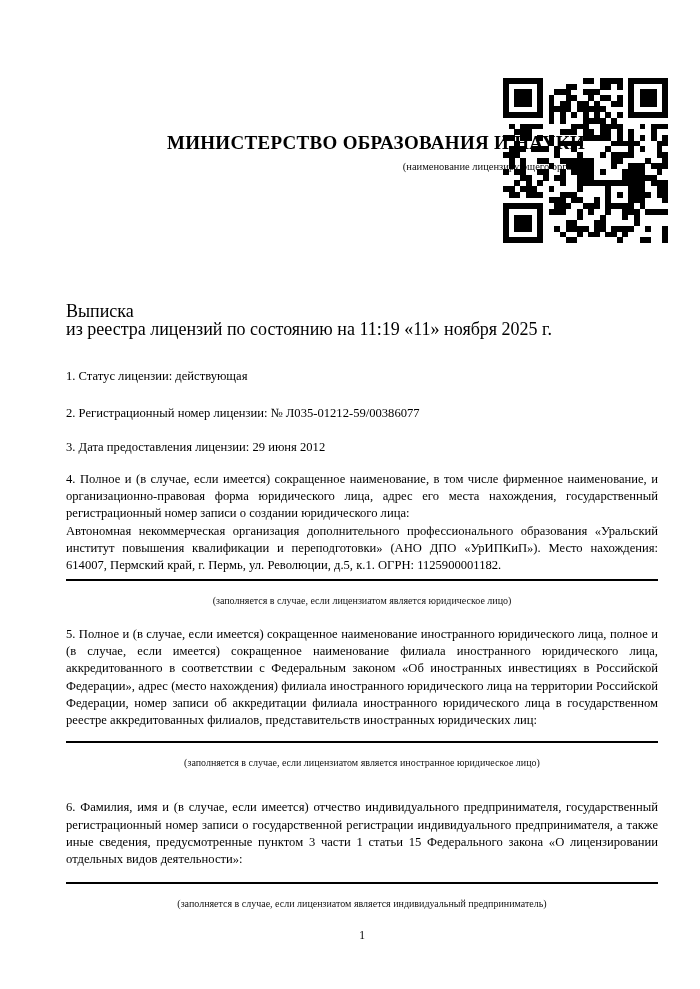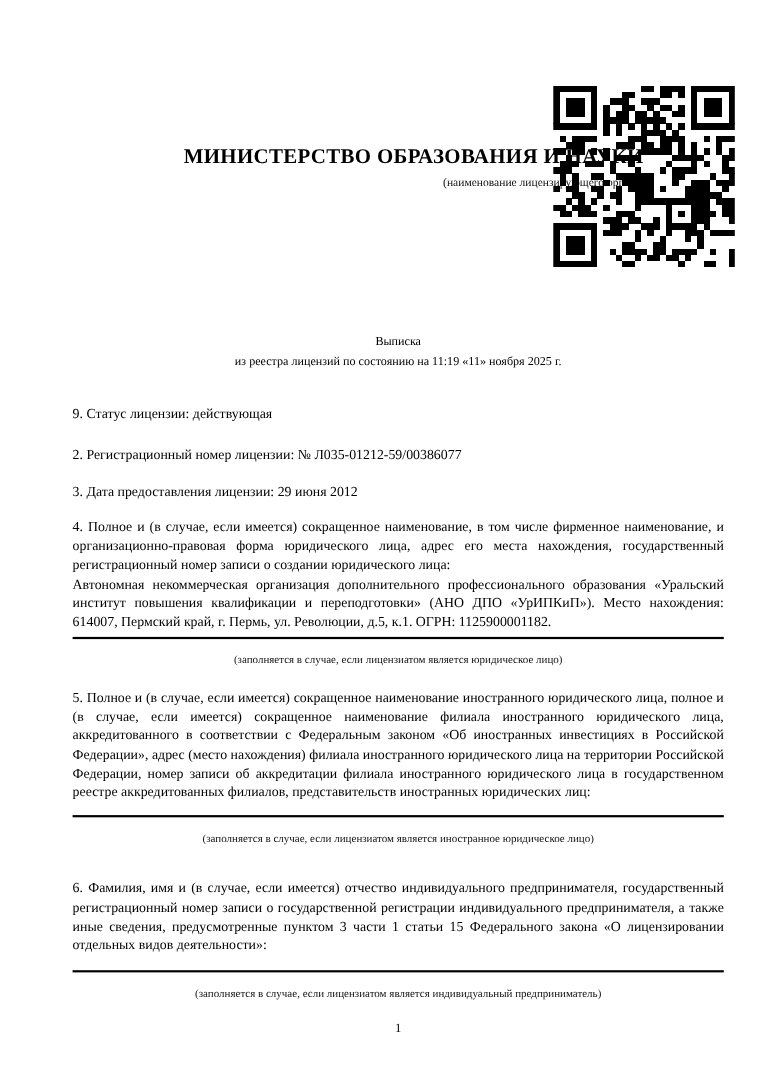--- a/index.html
+++ b/index.html
@@ -29,21 +29,21 @@
 
   
   .qr{
     position:absolute;top:78px;left:503px;width:165px;height:165px;
   }
   .qr svg{display:block;width:165px;height:165px;}
 
   
   .doc-title{
     position:absolute;top:302px;left:66px;width:592px;
-    text-align:center;font-size:11px;line-height:18px;
+    font-size:18px;line-height:18px;
   }
 
   
   .content{
     position:absolute;top:368px;left:66px;width:592px;
     font-size:12.6px;line-height:17.3px;
   }
   .item{text-align:justify;}
   .item.single{text-align:left;}
   .caption{
@@ -499,21 +499,21 @@
       </svg>
   </div>
 
   <div class="doc-title">
     <div>Выписка</div>
     <div>из реестра лицензий по состоянию на 11:19 «11» ноября 2025 г.</div>
   </div>
 
   <div class="content">
 
-    <div class="item single">9. Статус лицензии: действующая</div>
+    <div class="item single">1. Статус лицензии: действующая</div>
 
     <div class="item single mt-item2">2. Регистрационный номер лицензии: № Л035-01212-59/00386077</div>
 
     <div class="item single mt-item3">3. Дата предоставления лицензии: 29 июня 2012</div>
 
     <div class="item mt-item4">4. Полное и (в случае, если имеется) сокращенное наименование, в том числе фирменное наименование, и организационно-правовая форма юридического лица, адрес его места нахождения, государственный регистрационный номер записи о создании юридического лица:</div>
     <div class="item">Автономная некоммерческая организация дополнительного профессионального образования «Уральский институт повышения квалификации и переподготовки» (АНО ДПО «УрИПКиП»). Место нахождения: 614007, Пермский край, г. Пермь, ул. Революции, д.5, к.1. ОГРН: 1125900001182.</div>
     <hr class="rule rule4">
     <div class="caption caption-after-rule">(заполняется в случае, если лицензиатом является юридическое лицо)</div>
 

